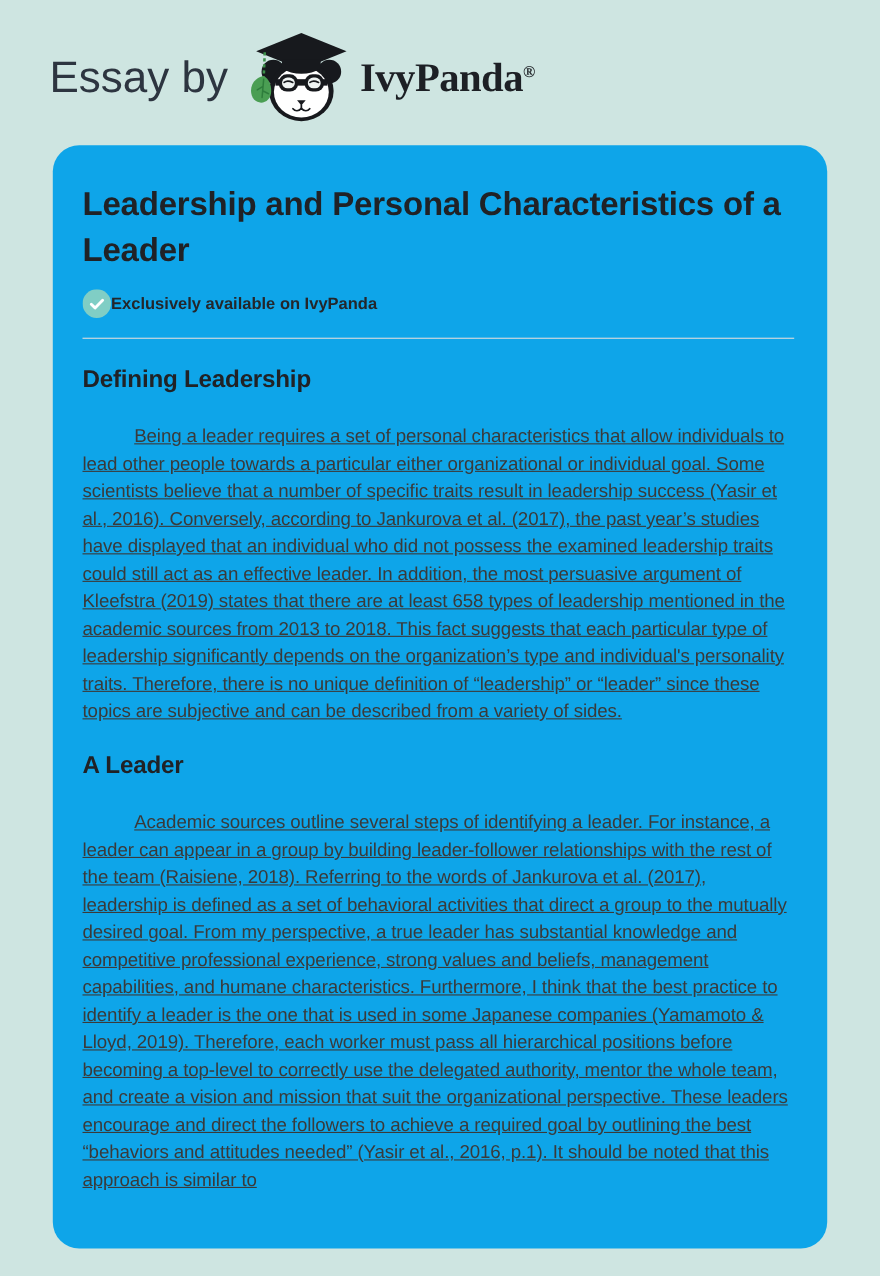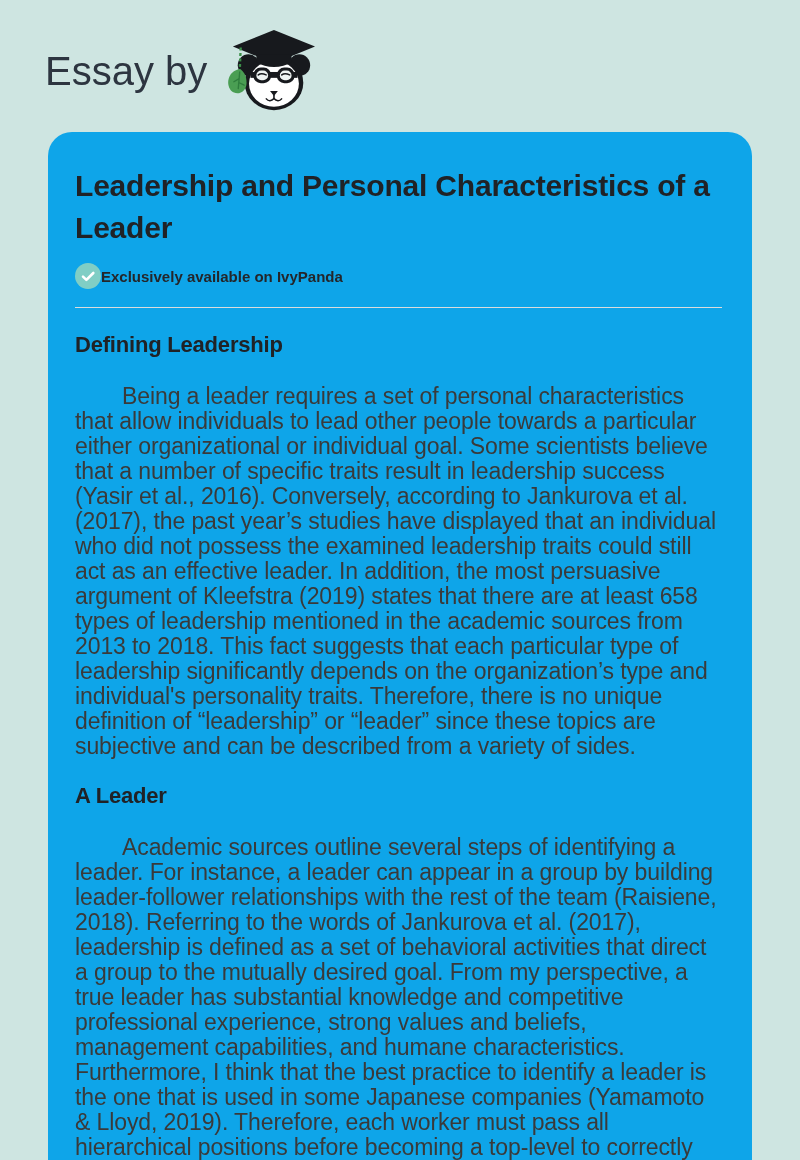--- a/index.html
+++ b/index.html
@@ -85,25 +85,26 @@
   .section-heading {
     font-size: 22px;
     line-height: 31px;
     font-weight: 700;
     color: #202226;
     margin-top: 21px;
     letter-spacing: -0.2px;
   }
   .body-paragraph {
     margin-top: 24px;
-    font-size: 23px;
+    font-size: 17px;
     line-height: 25px;
     color: #3a3a3a;
     text-indent: 47px;
     letter-spacing: -0.1px;
+    text-decoration: underline;
   }
 </style>
 </head>
 <body>
 
 <header class="site-header">
   <span class="essay-by">Essay by</span>
 
   <span class="logo-wrap">
     <svg viewBox="0 0 104 92" xmlns="http://www.w3.org/2000/svg" aria-hidden="true">
@@ -132,20 +133,21 @@
       <path d="M54 4 L96 21 L54 38 L12 21 Z" fill="#17191d"></path>
       <path d="M36 29 h36 v8 c-10 6.5 -26 6.5 -36 0 Z" fill="#17191d"></path>
 
       <path d="M20 22 L19 46" stroke="#3c8f4a" stroke-width="2.4" stroke-dasharray="3 2.6" fill="none"></path>
 
       <path d="M19 44 C8 46 4 58 10 66 C16 72 26 68 26 58 C26 51 23 46 19 44 Z" fill="#4a9e53"></path>
       <path d="M19 47 L17.5 64 M18 54 l-5 3 M18.5 58 l5 2.5" stroke="#2e7d3c" stroke-width="1.4" fill="none" stroke-linecap="round"></path>
     </svg>
   </span>
 
+  <span class="brand"><span>IvyPanda</span><sup>®</sup></span>
 </header>
 
 <main class="essay-card">
   <h1 class="essay-title">Leadership and Personal Characteristics of a Leader</h1>
 
   <div class="badge-row">
     <span class="badge-circle">
       <svg viewBox="0 0 26 26" xmlns="http://www.w3.org/2000/svg" aria-hidden="true">
         <circle cx="13" cy="13" r="13" fill="#80cec5"></circle>
         <path d="M8 13.6 l3.4 3.3 L18.3 10" stroke="#ffffff" stroke-width="2.6" fill="none" stroke-linecap="round" stroke-linejoin="round"></path>

